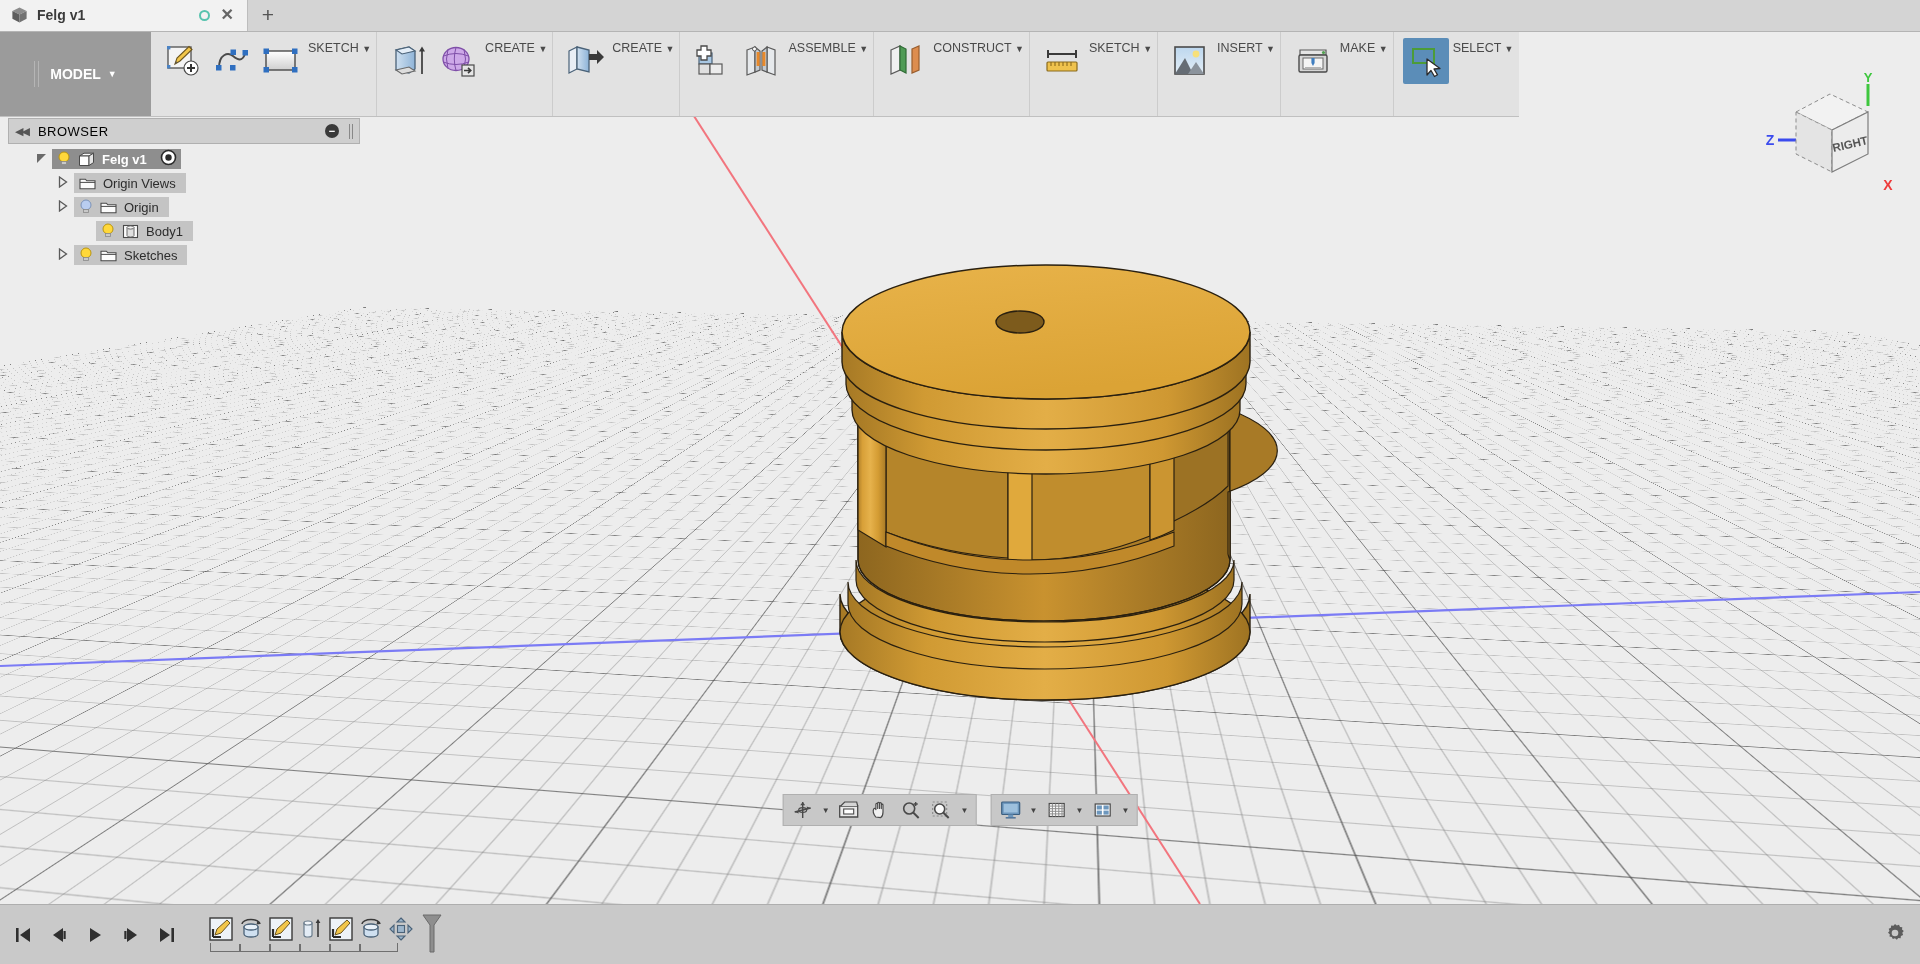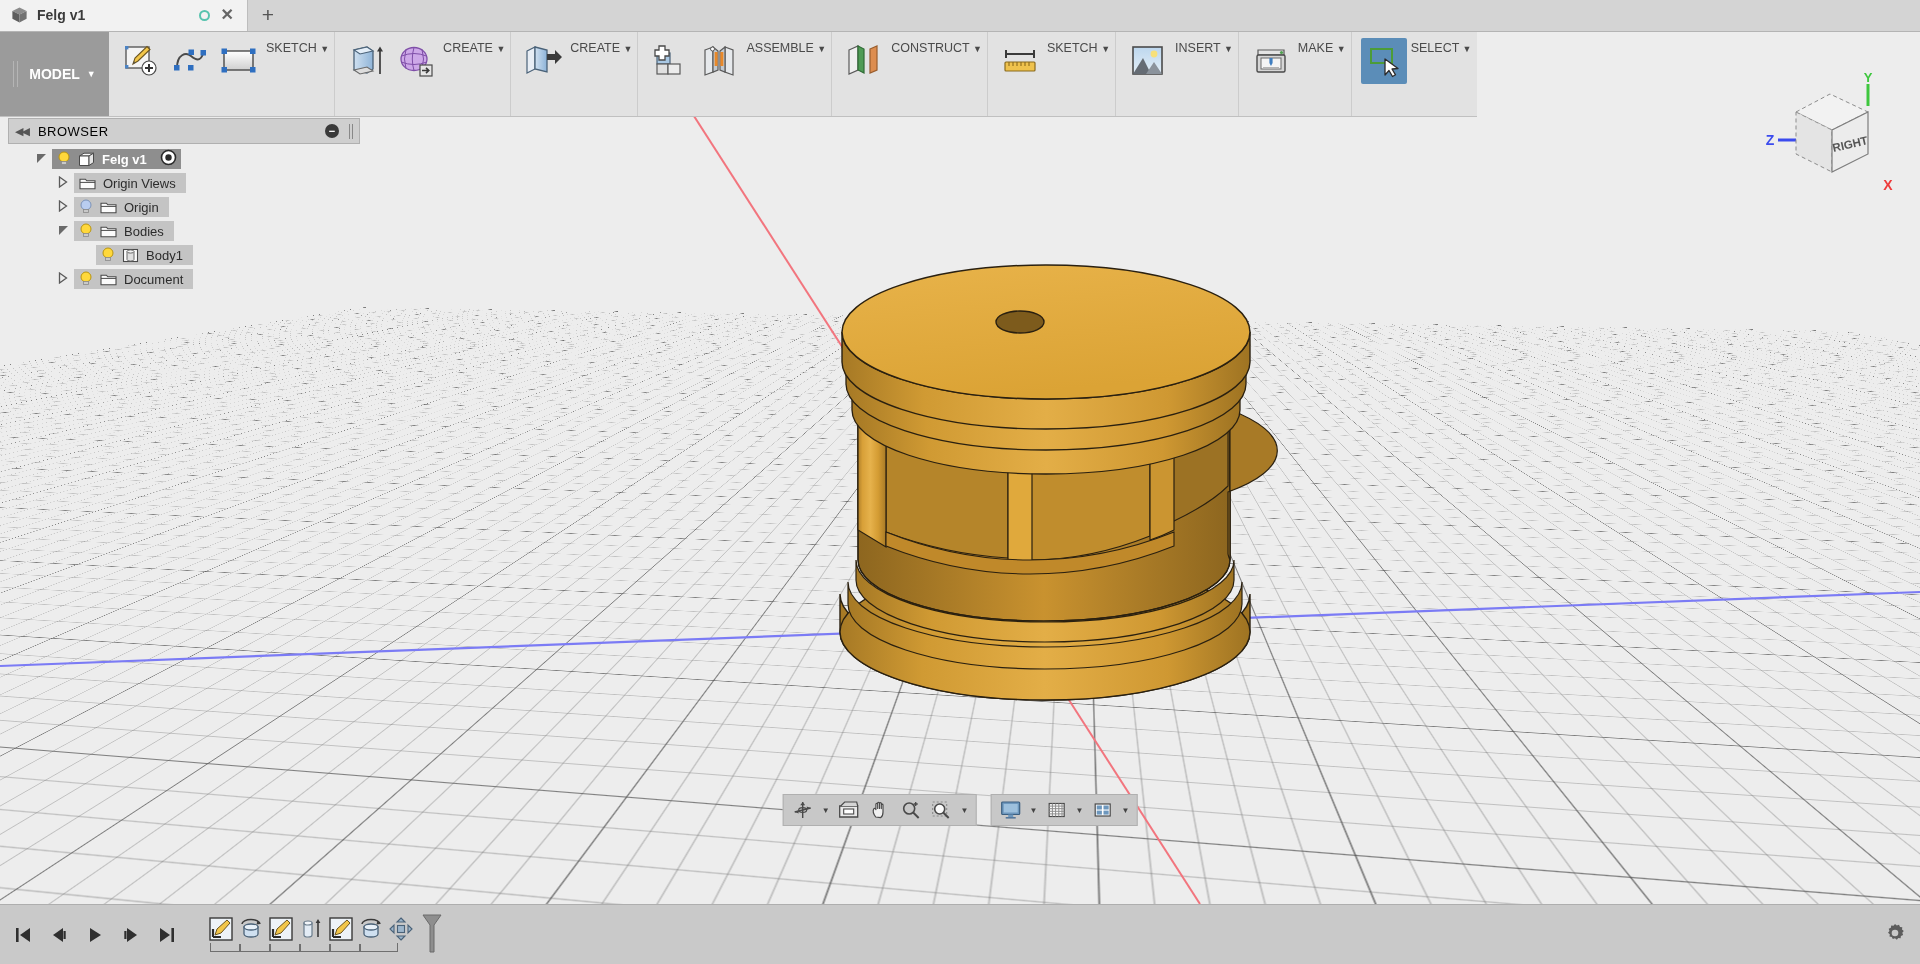--- a/index.html
+++ b/index.html
@@ -64,21 +64,21 @@
   }
 
   
   #ribbon {
     position:absolute; left:0; top:32px; height:85px;
     display:flex; align-items:stretch;
     background:#e2e2e2; border-bottom:1px solid #c0c0c0;
     z-index:20;
   }
   #workspace-btn {
-    width:109px; background:#9b9b9b; display:flex; align-items:center;
+    width:151px; background:#9b9b9b; display:flex; align-items:center;
     justify-content:center; gap:7px; cursor:pointer;
   }
   #workspace-btn .grip {
     width:7px; height:26px;
     background:repeating-linear-gradient(to right,#b5b5b5 0 1px,transparent 1px 4px);
     margin-right:2px;
   }
   #workspace-btn .ws-label { color:#fff; font-size:14px; font-weight:bold; }
   .caret { font-size:9px; line-height:1; }
 
@@ -689,82 +689,60 @@
           <span class="fold">
             <svg width="17" height="14" viewBox="0 0 17 14">
               <path d="M1,3.2 h5.4 l1.4,1.6 h8.2 v8 h-15 z" fill="#fbfbfb" stroke="#4a4a4a" stroke-width="1.1"></path>
               <line x1="1" y1="6.4" x2="16" y2="6.4" stroke="#4a4a4a" stroke-width="1"></line>
             </svg>
           </span>
           <span class="tw-label">Origin</span>
         </span>
       </div>
 
+
+      <div class="tree-row" style="padding-left:88px">
+        <span class="tw-chip">
+          <span class="bulb">
+            <svg width="14" height="16" viewBox="0 0 14 16">
+              <circle cx="7" cy="6" r="5" fill="#ffd83b" stroke="#b89410" stroke-width="1"></circle>
+              <rect x="4.5" y="10.5" width="5" height="3" fill="#c9c9c9" stroke="#8a8a8a" stroke-width=".8"></rect>
+            </svg>
+          </span>
+          <span class="fold">
+            <svg width="17" height="15" viewBox="0 0 17 15">
+              <rect x="1.5" y="1.5" width="14" height="12" fill="#fdfdfd" stroke="#4a4a4a" stroke-width="1.1"></rect>
+              <path d="M5,3.5 h7 v8 a3.5,1.6 0 0 1 -7,0 z" fill="#e0e0e0" stroke="#6a6a6a" stroke-width="1"></path>
+              <ellipse cx="8.5" cy="3.5" rx="3.5" ry="1.6" fill="#f4f4f4" stroke="#6a6a6a" stroke-width="1"></ellipse>
+            </svg>
+          </span>
+          <span class="tw-label">Body1</span>
+        </span>
+      </div>
+
       <div class="tree-row" style="padding-left:44px">
         <span class="tw-arrow">
-          <svg width="11" height="11" viewBox="0 0 11 11">
-              <path d="M1,1 L10,1 L1,10 z" fill="#6a6a6a"></path>
+          <svg width="10" height="12" viewBox="0 0 10 12">
+              <path d="M1.5,1 L8.5,6 L1.5,11 z" fill="none" stroke="#5a5a5a" stroke-width="1.3"></path>
             </svg>
         </span>
         <span class="tw-chip">
           <span class="bulb">
             <svg width="14" height="16" viewBox="0 0 14 16">
               <circle cx="7" cy="6" r="5" fill="#ffd83b" stroke="#b89410" stroke-width="1"></circle>
               <rect x="4.5" y="10.5" width="5" height="3" fill="#c9c9c9" stroke="#8a8a8a" stroke-width=".8"></rect>
             </svg>
           </span>
           <span class="fold">
             <svg width="17" height="14" viewBox="0 0 17 14">
               <path d="M1,3.2 h5.4 l1.4,1.6 h8.2 v8 h-15 z" fill="#fbfbfb" stroke="#4a4a4a" stroke-width="1.1"></path>
               <line x1="1" y1="6.4" x2="16" y2="6.4" stroke="#4a4a4a" stroke-width="1"></line>
             </svg>
           </span>
-          <span class="tw-label">Bodies</span>
-        </span>
-      </div>
-
-      <div class="tree-row" style="padding-left:88px">
-        <span class="tw-chip">
-          <span class="bulb">
-            <svg width="14" height="16" viewBox="0 0 14 16">
-              <circle cx="7" cy="6" r="5" fill="#ffd83b" stroke="#b89410" stroke-width="1"></circle>
-              <rect x="4.5" y="10.5" width="5" height="3" fill="#c9c9c9" stroke="#8a8a8a" stroke-width=".8"></rect>
-            </svg>
-          </span>
-          <span class="fold">
-            <svg width="17" height="15" viewBox="0 0 17 15">
-              <rect x="1.5" y="1.5" width="14" height="12" fill="#fdfdfd" stroke="#4a4a4a" stroke-width="1.1"></rect>
-              <path d="M5,3.5 h7 v8 a3.5,1.6 0 0 1 -7,0 z" fill="#e0e0e0" stroke="#6a6a6a" stroke-width="1"></path>
-              <ellipse cx="8.5" cy="3.5" rx="3.5" ry="1.6" fill="#f4f4f4" stroke="#6a6a6a" stroke-width="1"></ellipse>
-            </svg>
-          </span>
-          <span class="tw-label">Body1</span>
-        </span>
-      </div>
-
-      <div class="tree-row" style="padding-left:44px">
-        <span class="tw-arrow">
-          <svg width="10" height="12" viewBox="0 0 10 12">
-              <path d="M1.5,1 L8.5,6 L1.5,11 z" fill="none" stroke="#5a5a5a" stroke-width="1.3"></path>
-            </svg>
-        </span>
-        <span class="tw-chip">
-          <span class="bulb">
-            <svg width="14" height="16" viewBox="0 0 14 16">
-              <circle cx="7" cy="6" r="5" fill="#ffd83b" stroke="#b89410" stroke-width="1"></circle>
-              <rect x="4.5" y="10.5" width="5" height="3" fill="#c9c9c9" stroke="#8a8a8a" stroke-width=".8"></rect>
-            </svg>
-          </span>
-          <span class="fold">
-            <svg width="17" height="14" viewBox="0 0 17 14">
-              <path d="M1,3.2 h5.4 l1.4,1.6 h8.2 v8 h-15 z" fill="#fbfbfb" stroke="#4a4a4a" stroke-width="1.1"></path>
-              <line x1="1" y1="6.4" x2="16" y2="6.4" stroke="#4a4a4a" stroke-width="1"></line>
-            </svg>
-          </span>
-          <span class="tw-label">Document</span>
+          <span class="tw-label">Sketches</span>
         </span>
       </div>
 
     </div>
   </div>
 
   <div id="comments">
     <span class="c-title">COMMENTS</span>
     <span class="circle-btn">+</span>
     <span class="hdr-grip"></span>

